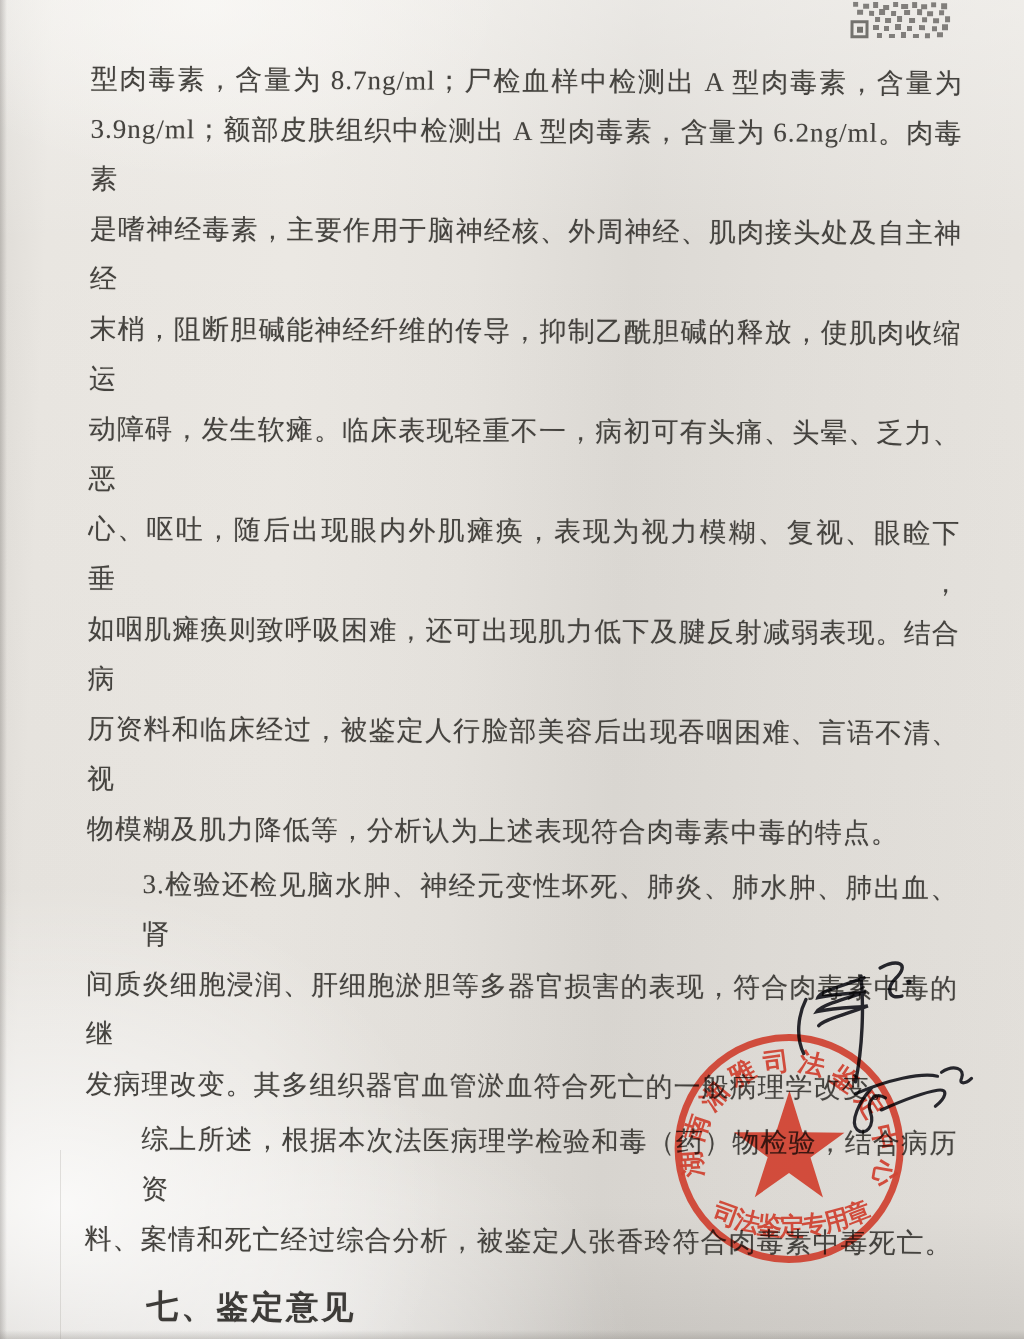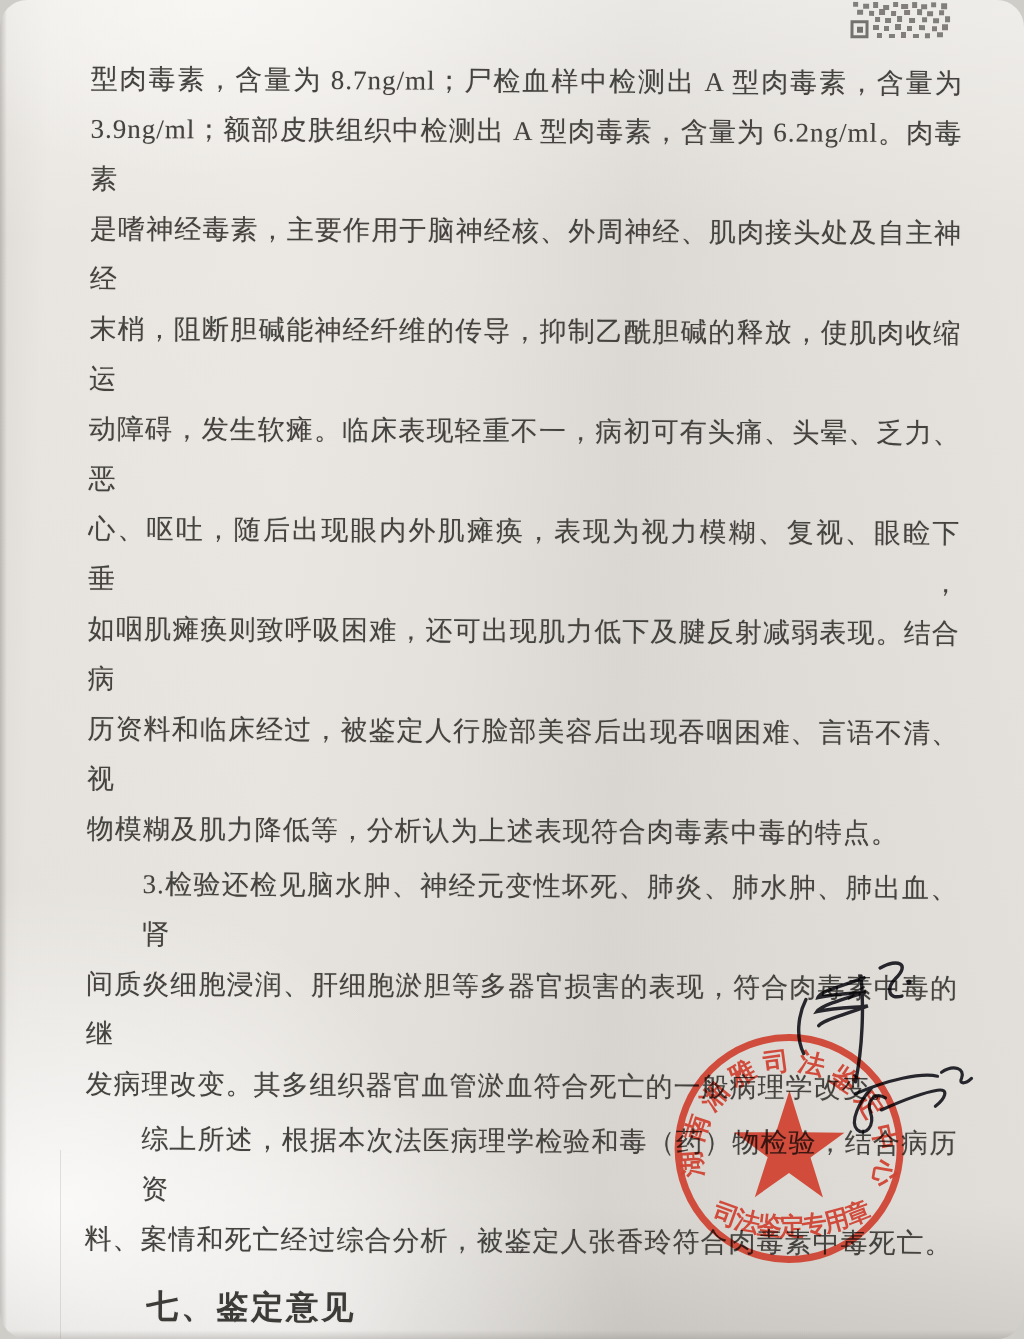--- a/index.html
+++ b/index.html
@@ -6,21 +6,20 @@
   .page{
     position:relative;width:1024px;height:1339px;overflow:hidden;
     font-family:"Liberation Serif","DejaVu Serif",serif;
     background-color:#e7e4df;
     background-image:
       radial-gradient(ellipse 620px 520px at 6% 90%, rgba(255,255,255,0.8), rgba(255,255,255,0) 62%),
       radial-gradient(ellipse 540px 420px at 30% 100%, rgba(255,255,255,0.55), rgba(255,255,255,0) 60%),
       radial-gradient(ellipse 500px 300px at 20% 0%, rgba(252,251,249,0.6), rgba(252,251,249,0) 60%),
       linear-gradient(180deg, rgba(250,249,247,0.45) 0%, rgba(250,249,247,0) 18%, rgba(120,115,110,0.05) 90%, rgba(100,96,92,0.16) 99%),
       linear-gradient(92deg, #dedbd6 0%, #e9e6e1 5%, #ebe8e3 28%, #e6e3de 45%, #dcd9d4 60%, #e1ded9 74%, #e7e4df 100%);
-    border-radius: 27px;
   }
   .page::before{content:"";position:absolute;left:0;top:0;width:7px;height:100%;
     background:linear-gradient(90deg, rgba(120,116,112,0.35), rgba(120,116,112,0));}
   .page::after{content:"";position:absolute;left:0;bottom:0;width:100%;height:9px;
     background:linear-gradient(0deg, rgba(130,126,121,0.30), rgba(130,126,121,0));}
   .crease{position:absolute;left:60px;top:1150px;width:1px;height:189px;background:rgba(150,146,140,0.25);}
   .rot{position:absolute;left:0;top:0;width:1024px;height:1339px;transform:rotate(0.3deg);transform-origin:50% 45%;}
   .content{position:absolute;left:88px;top:56px;width:872px;color:#45433f;
     text-shadow:0 0 1px rgba(95,92,88,0.35);}
   .line{font-size:27px;line-height:50px;letter-spacing:1px;text-align:justify;}

